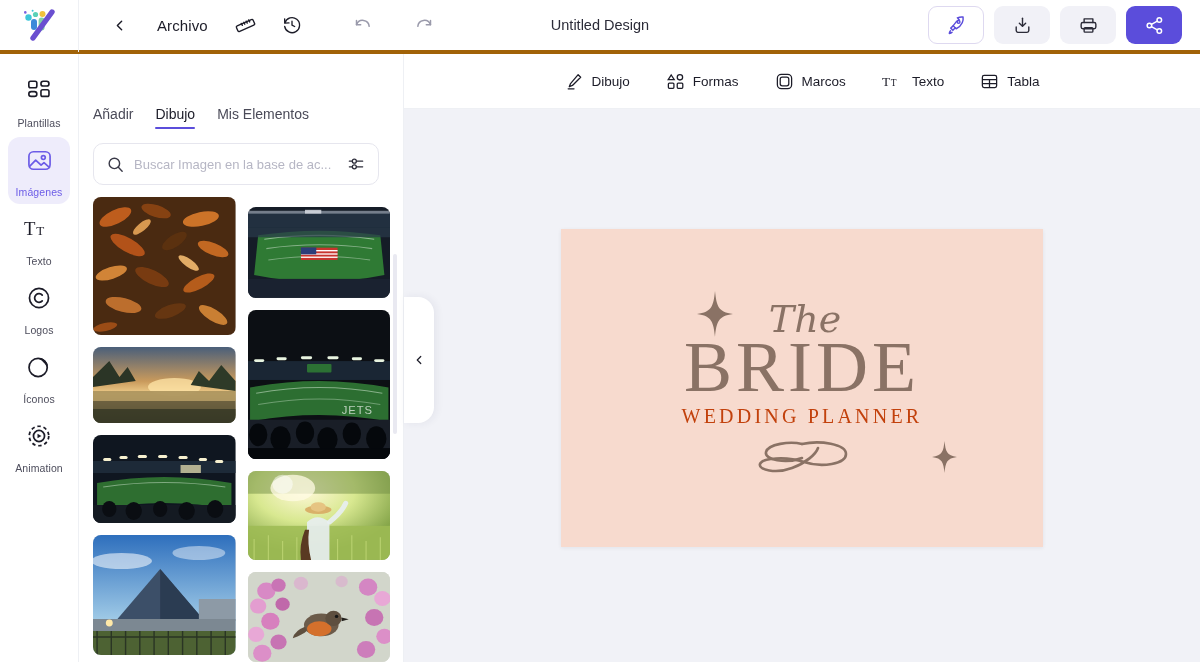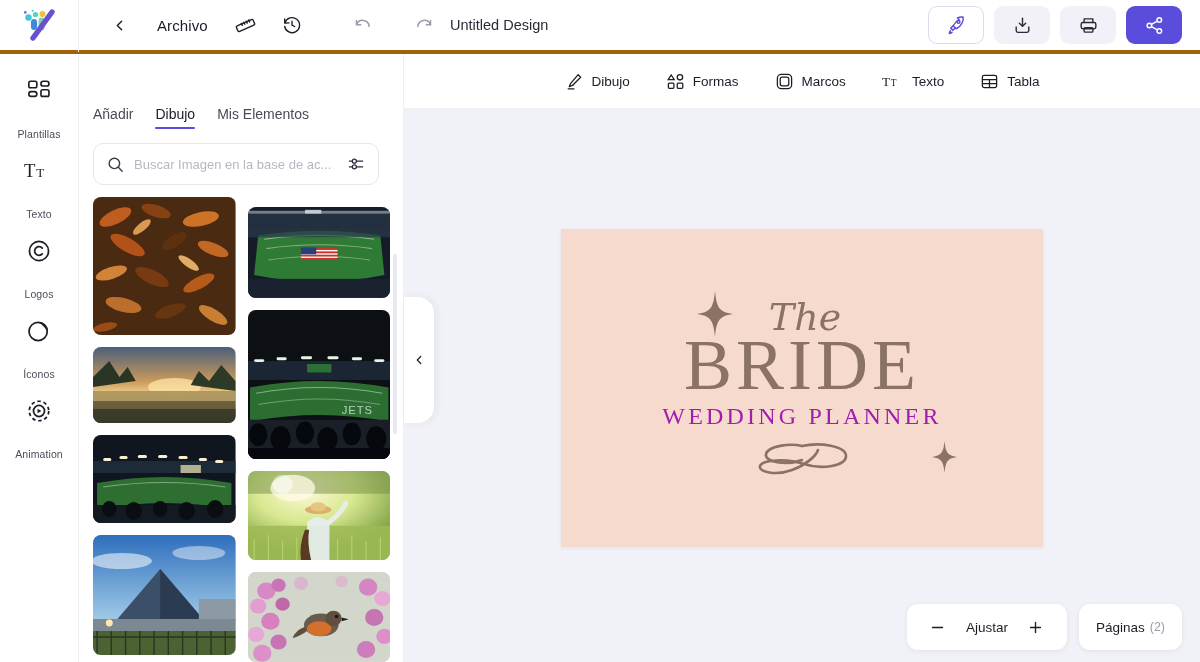--- a/index.html
+++ b/index.html
@@ -34,21 +34,21 @@
   }
   .hdr-icon-btn { width: 44px; }
   .hdr-back { margin-left: 18px; }
   .hdr-archivo {
     font-size: 15px; color: #1c1c28; padding: 0 14px;
     letter-spacing: .1px;
   }
   .hdr-group-left { display: flex; align-items: center; gap: 2px; }
   .hdr-title {
     position: absolute; left: 0; right: 0; margin: 0 auto;
-    width: 300px; 
+    width: 300px; text-align: center;
     font-size: 14.5px; color: #2b2b38; pointer-events: none;
   }
   .hdr-right {
     margin-left: auto; display: flex; align-items: center; gap: 10px;
     padding-right: 18px;
   }
   .sq-btn {
     width: 56px; height: 38px; border-radius: 9px;
     display: flex; align-items: center; justify-content: center;
     cursor: pointer; border: none;
@@ -61,21 +61,21 @@
   .rail {
     position: absolute; top: 54px; left: 0; width: 79px; height: 608px;
     background: #ffffff; border-right: 1px solid #eef0f4;
     padding-top: 14px;
     display: flex; flex-direction: column; align-items: center;
     gap: 2px;
     z-index: 30;
   }
   .rail-item {
     width: 62px; padding: 8px 0 6px; border-radius: 12px;
-    display: flex; flex-direction: column; align-items: center; gap: 22px;
+    display: flex; flex-direction: column; align-items: center; gap: 11px;
     cursor: pointer;
   }
   .rail-item.active { background: #eeecfb; }
   .rail-item .ri-label {
     font-size: 10.5px; color: #4d4d5c; letter-spacing: .1px;
   }
   .rail-item.active .ri-label { color: #6c5ce7; }
   .rail-ico { width: 30px; height: 30px; display:flex; align-items:center; justify-content:center; }
 
   
@@ -172,22 +172,22 @@
     margin-bottom: -4px; margin-left: 6px;
     color: #8a7265;
   }
   .d-bride {
     font-family: "Liberation Serif", serif;
     font-size: 72px; line-height: .98; letter-spacing: 4px;
     color: #8a7265; margin-top: -2px;
   }
   .d-sub {
     font-family: "Liberation Serif", serif;
-    font-size: 24px; letter-spacing: 3.2px; margin-top: 2px;
-    color: #a21caf;
+    font-size: 20px; letter-spacing: 3.2px; margin-top: 2px;
+    color: #c2410c;
   }
   .star { position: absolute; }
   .star-1 { left: 136px; top: 62px; }
   .star-2 { right: 86px; bottom: 74px; }
   .flourish { margin-top: 8px; }
 
   
   .bottom-right {
     position: absolute; right: 18px; bottom: 12px;
     display: flex; align-items: center; gap: 12px; z-index: 35;
@@ -318,20 +318,30 @@
         <svg width="26" height="26" viewBox="0 0 24 24" fill="none" stroke="#1c1c28" stroke-width="1.5">
           <rect x="2.6" y="3" width="7.4" height="6" rx="1.6"></rect>
           <rect x="13.8" y="3" width="7.4" height="4.4" rx="2.2"></rect>
           <rect x="2.6" y="12.6" width="7.4" height="4.4" rx="2.2"></rect>
           <rect x="13.8" y="10.8" width="7.4" height="6.2" rx="1.6"></rect>
         </svg>
       </span>
       <span class="ri-label">Plantillas</span>
     </div>
 
+    <div class="rail-item active">
+      <span class="rail-ico">
+        <svg width="27" height="27" viewBox="0 0 24 24" fill="none" stroke="#6c5ce7" stroke-width="1.5" stroke-linejoin="round">
+          <rect x="2.6" y="4.2" width="18.8" height="15.6" rx="4"></rect>
+          <circle cx="15.4" cy="9.4" r="1.7"></circle>
+          <path d="M3.2 17.2 8.6 11.6 13.4 16.2 16 13.9 21.2 18.6"></path>
+        </svg>
+      </span>
+      <span class="ri-label">Imágenes</span>
+    </div>
 
     <div class="rail-item">
       <span class="rail-ico">
         <svg width="30" height="26" viewBox="0 0 32 24">
           <text x="0" y="18.5" font-family="Liberation Serif, serif" font-size="20" fill="#1c1c28">T</text>
           <text x="13" y="18.5" font-family="Liberation Serif, serif" font-size="14" fill="#1c1c28">T</text>
         </svg>
       </span>
       <span class="ri-label">Texto</span>
     </div>
@@ -689,33 +699,14 @@
         <div class="d-sub">WEDDING PLANNER</div>
 
         <svg class="flourish" width="112" height="40" viewBox="0 0 112 40">
           <path d="M56 8 C74 4 100 8 100 18 C100 28 76 32 58 26 C40 20 16 22 14 28 C12 34 30 38 46 32 C60 27 70 18 72 12" fill="none" stroke="#8a7265" stroke-width="2.6" stroke-linecap="round"></path>
           <path d="M56 8 C44 5 22 8 20 16 C18 24 40 28 56 22" fill="none" stroke="#8a7265" stroke-width="2.6" stroke-linecap="round"></path>
         </svg>
       </div>
     </div>
   </div>
 
-  <div class="bottom-right">
-    <div class="zoom-pill">
-      <button class="zb">
-        <svg width="17" height="17" viewBox="0 0 24 24" stroke="#1c1c28" stroke-width="1.9" stroke-linecap="round">
-            <path d="M5 12h14"></path>
-          </svg>
-      </button>
-      <span class="zoom-label">Ajustar</span>
-      <button class="zb">
-        <svg width="17" height="17" viewBox="0 0 24 24" stroke="#1c1c28" stroke-width="1.9" stroke-linecap="round">
-            <path d="M12 5v14 M5 12h14"></path>
-          </svg>
-      </button>
-    </div>
-    <div class="pages-pill">
-      <span class="pages-label">Páginas</span>
-      <span class="pages-count">(2)</span>
-    </div>
-  </div>
 
 </div>
 
 </body></html>

